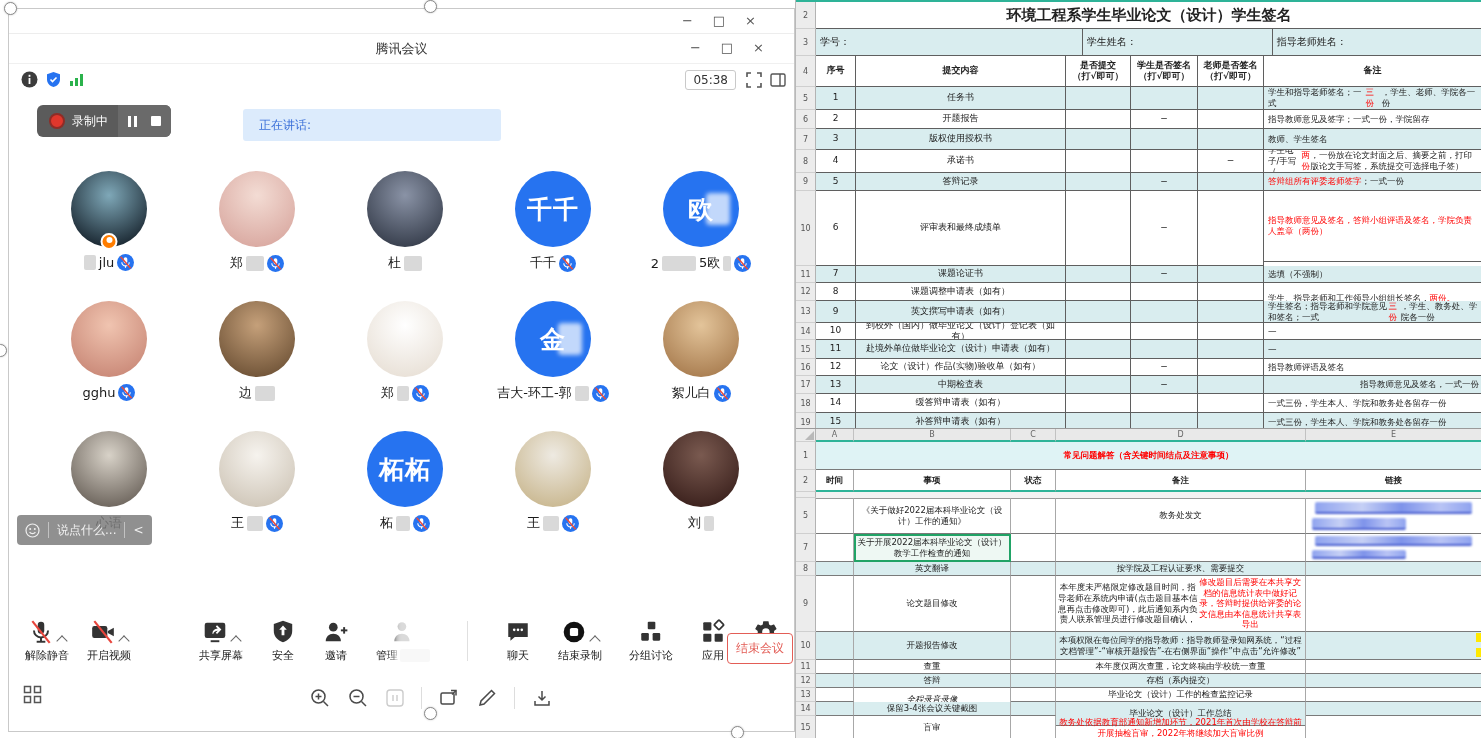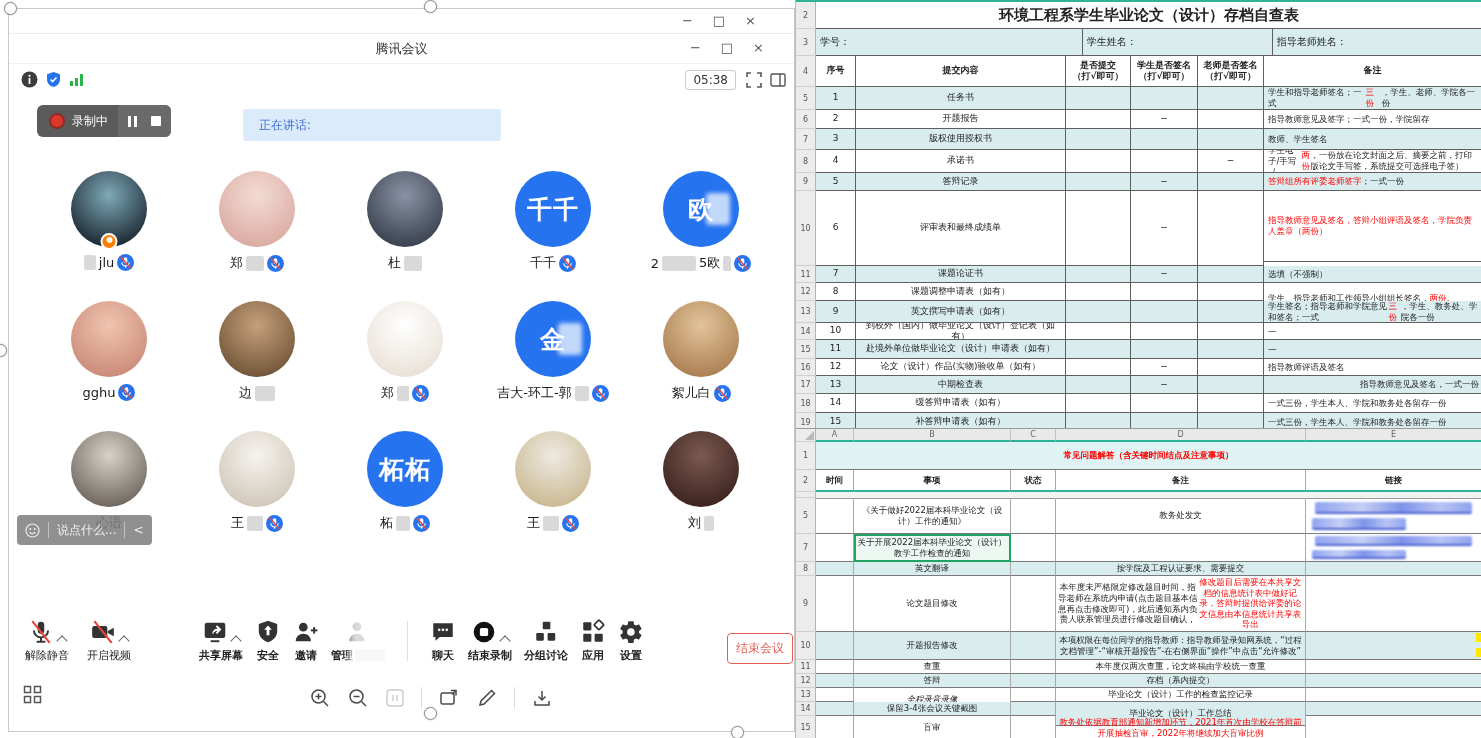--- a/index.html
+++ b/index.html
@@ -415,21 +415,21 @@
               <path d="M16.5 11l5.5-3v8l-5.5-3z" fill="#333"></path>
               <line x1="4" y1="2" x2="20" y2="22" stroke="#e8453c" stroke-width="2"></line>
             </svg>
             <span class="chev"></span>
           </div>
           <div class="lab">
             <span>开启视频</span>
           </div>
         </div>
       </div>
-    <div class="tgroup" id="tg2" style="left:190px;gap:12px;font-weight:bold;">
+    <div class="tgroup" id="tg2" style="left:190px;gap:27px;">
         <div class="titem">
           <div class="ico">
             <svg width="26" height="26" viewBox="0 0 24 24">
               <rect x="2.5" y="3.5" width="19" height="14" rx="2" fill="#333"></rect>
               <path d="M9.5 13.5c.3-2.8 2-4.5 5-4.7l-1.8-1.8 1.2-1.2 4 4-4 4-1.2-1.2 1.8-1.8c-2.3.2-3.8 1.2-4 2.7z" fill="#fff"></path>
               <line x1="8" y1="20.5" x2="16" y2="20.5" stroke="#333" stroke-width="1.8"></line>
             </svg>
             <span class="chev"></span>
           </div>
           <div class="lab">
@@ -598,21 +598,21 @@
 <div class="handle" style="left:424px;top:0px;"></div>
 <div class="handle" style="left:424px;top:707px;"></div>
 <div class="handle" style="left:731px;top:726px;"></div>
 <div class="handle" style="left:-6px;top:344px;"></div>
 
 <div class="rightpanel">
   <div class="tealtop"></div>
   <div class="sheet" id="sheet1" style="top:2px;">
       <div class="srow" style="height: 27px;">
         <div class="gut" style="height: 27px;">2</div>
-        <div class="scell titlecell" style="width: 666px; height: 27px;">环境工程系学生毕业论文（设计）存档自查表</div>
+        <div class="scell titlecell" style="width: 666px; height: 27px;">环境工程系学生毕业论文（设计）学生签名</div>
       </div>
       <div class="srow" style="height: 27px;">
         <div class="gut" style="height: 27px;">3</div>
         <div class="scell cyan left" style="width: 278px; height: 27px; font-size: 10px;">学号：</div>
         <div class="scell cyan left" style="width: 198px; height: 27px; font-size: 10px;">学生姓名：</div>
         <div class="scell cyan left" style="width: 218px; height: 27px; font-size: 10px;">指导老师姓名：</div>
       </div>
       <div class="srow" style="height: 31px;">
         <div class="gut" style="height: 31px;">4</div>
         <div class="scell hdr" style="width: 40px; height: 31px;">序号</div>

